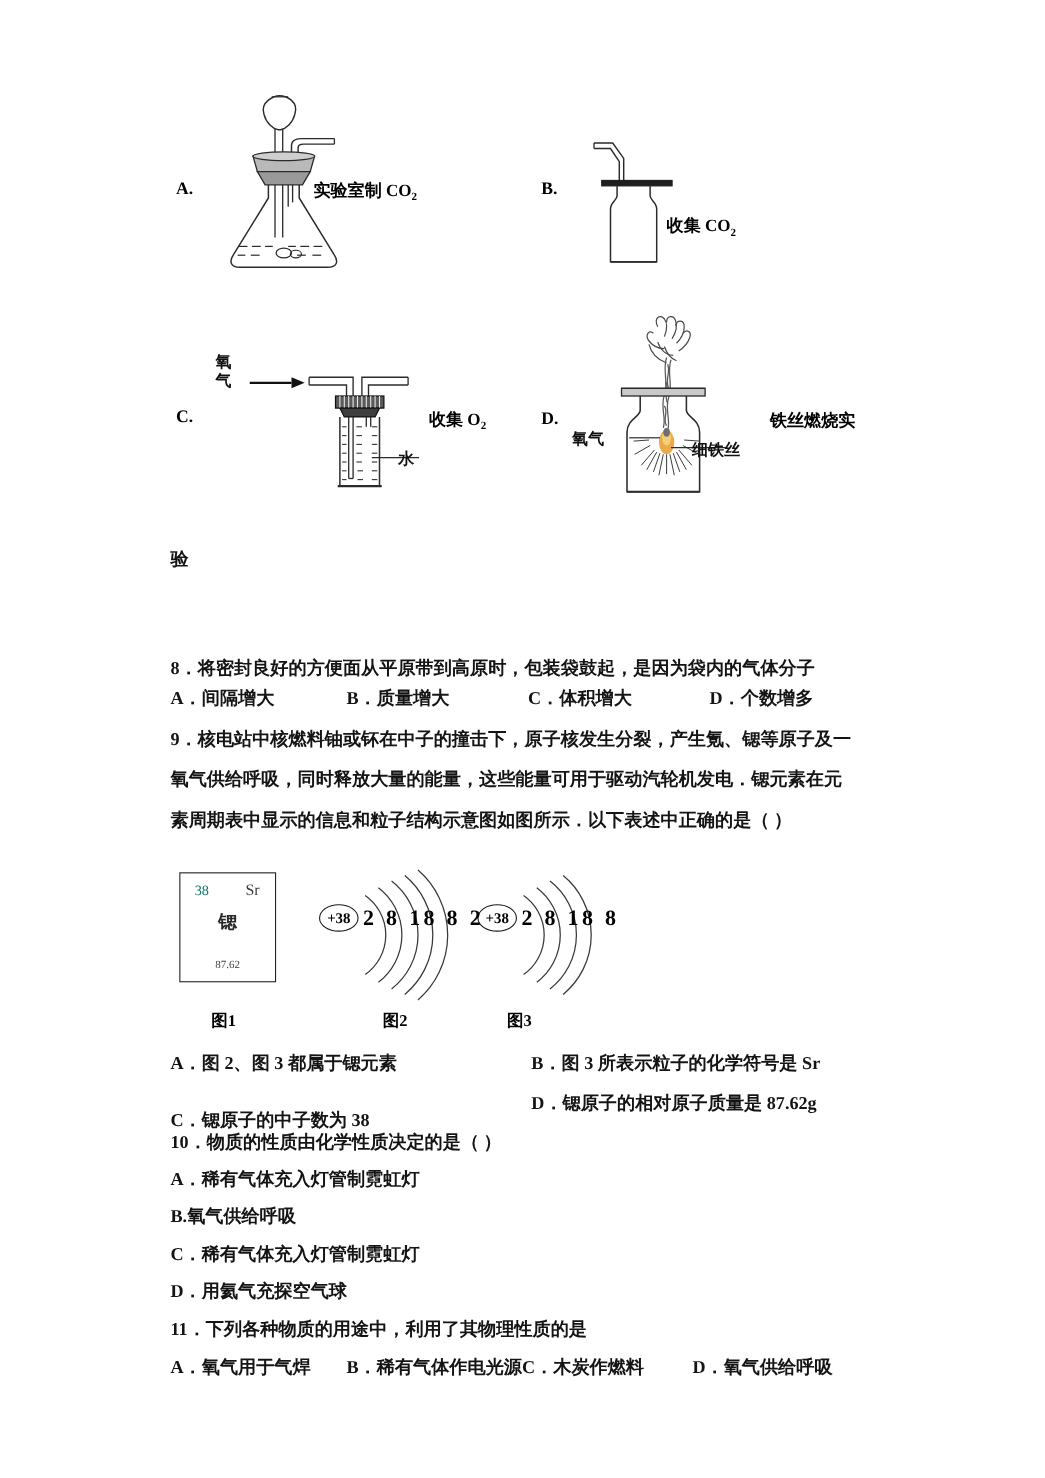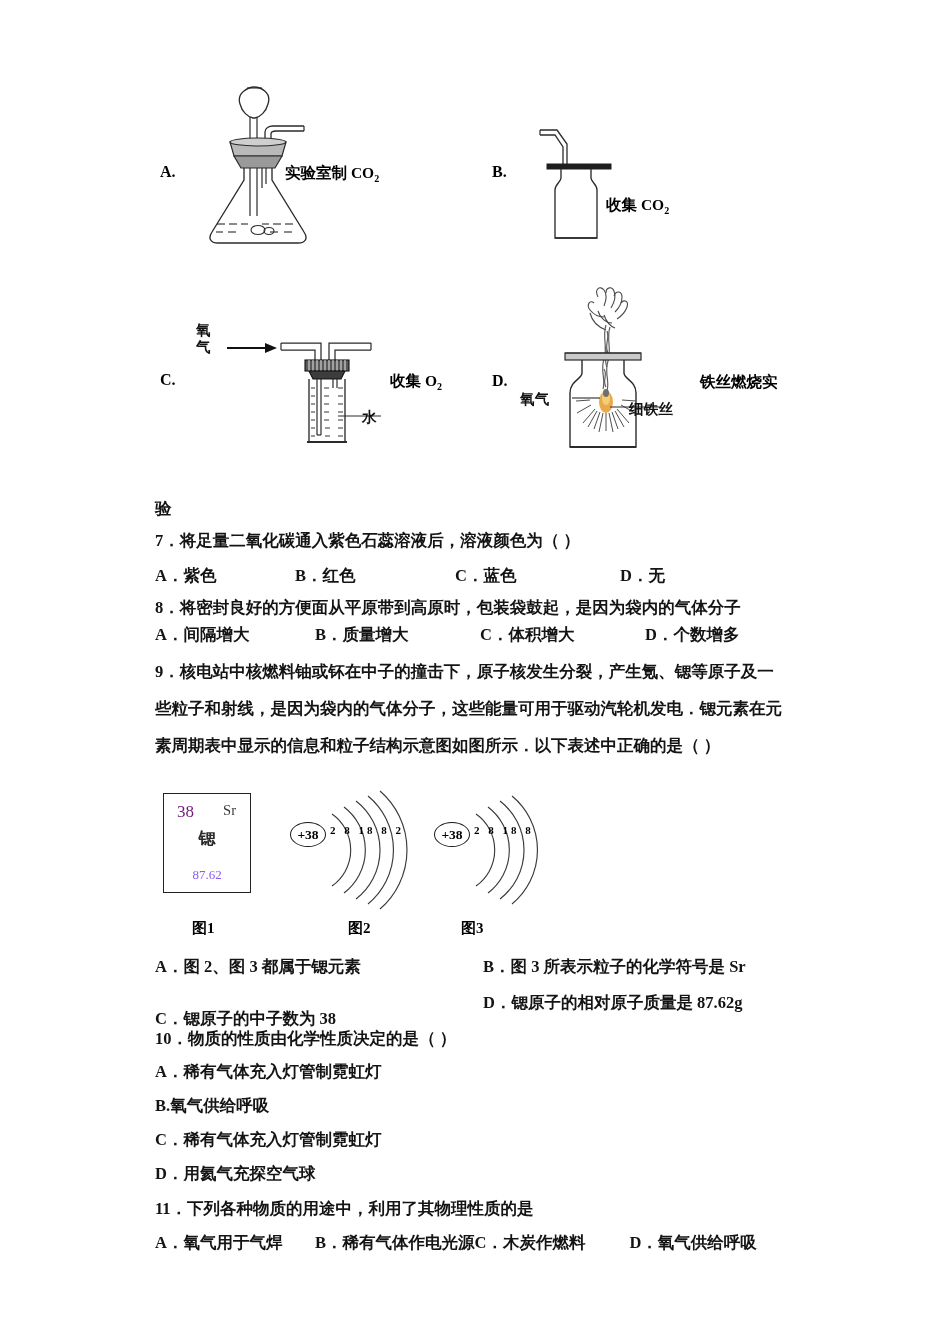--- a/index.html
+++ b/index.html
@@ -69,44 +69,44 @@
   .elem-box {
     position: absolute;
     border: 1.6px solid #222;
     background: #fff;
     box-sizing: border-box;
     text-align: center;
   }
   .elem-num {
     position: absolute;
     left: 13px; top: 8px;
-    font-size: 17px;
-    font-family: "Liberation Serif", serif;
-    color: #701a75;
+    font-size: 13px;
+    font-family: "Liberation Serif", serif;
+    color: #0f766e;
   }
   .elem-sym {
     position: absolute;
     right: 14px; top: 8px;
     font-size: 14.5px;
     font-family: "Liberation Serif", serif;
     color: #3a3a3a;
   }
   .elem-cn {
     position: absolute;
     left: 0; right: 0; top: 33px;
     font-size: 17px;
     font-weight: bold;
     color: #2a2a2a;
   }
   .elem-mass {
     position: absolute;
     left: 0; right: 0; bottom: 9px;
-    font-size: 13px;
-    font-family: "Liberation Serif", serif;
-    color: #8b5cf6;
+    font-size: 10px;
+    font-family: "Liberation Serif", serif;
+    color: #404040;
   }
 
   
   .atom { position: absolute; }
   .atom .nucleus {
     position: absolute;
     left: 0; top: 22px;
     width: 36px; height: 25px;
     border: 1.4px solid #1a1a1a;
     border-radius: 50%;
@@ -115,21 +115,21 @@
     font-family: "Liberation Serif", serif;
     text-align: center;
     line-height: 23px;
     font-weight: bold;
     background: #fff;
     z-index: 3;
   }
   .atom .shellnums {
     position: absolute;
     left: 40px; top: 24px;
-    font-size: 11px;
+    font-size: 20px;
     font-family: "Liberation Serif", serif;
     font-weight: bold;
     letter-spacing: 3px;
     white-space: nowrap;
     z-index: 4;
     background: transparent;
   }
   .fig-label {
     position: absolute;
     font-size: 15px;
@@ -353,34 +353,30 @@
   <div class="txt" style="left:629px; top:400px; font-size:14.5px;">
     <span>细铁丝</span>
   </div>
 
   <div class="cap" style="left:700px; top:372px;">
     <span>铁丝燃烧实</span>
   </div>
 
   <div class="q-line" style="top:498px;">验</div>
 
-  <div class="q-line" style="top:530px;">7．将足量二氧化碳通入紫色石蕊溶液后，溶液颜色为（      ）</div>
-
-  <div class="opt-row" style="top:565px;">
-    <span class="op" style="width:140px;"><span>A．</span><span>紫色</span></span><span class="op" style="width:160px;"><span>B．</span><span>红色</span></span><span class="op" style="width:165px;"><span>C．</span><span>蓝色</span></span><span class="op"><span>D．</span><span>无</span></span>
-  </div>
+
 
   <div class="q-line" style="top:597px;">8．将密封良好的方便面从平原带到高原时，包装袋鼓起，是因为袋内的气体分子</div>
 
   <div class="opt-row" style="top:624px;">
     <span class="op" style="width:160px;font-family:Liberation Serif, serif;"><span>A．</span><span>间隔增大</span></span><span class="op" style="width:165px;"><span>B．</span><span>质量增大</span></span><span class="op" style="width:165px;"><span>C．</span><span>体积增大</span></span><span class="op"><span>D．</span><span>个数增多</span></span>
   </div>
 
   <div class="q-line" style="top:661px;">9．核电站中核燃料铀或钚在中子的撞击下，原子核发生分裂，产生氪、锶等原子及一</div>
-  <div class="q-line" style="top:698px;">些粒子和射线，是因为袋内的气体分子，这些能量可用于驱动汽轮机发电．锶元素在元</div>
+  <div class="q-line" style="top:698px;">氧气供给呼吸，同时释放大量的能量，这些能量可用于驱动汽轮机发电．锶元素在元</div>
   <div class="q-line" style="top:735px;">素周期表中显示的信息和粒子结构示意图如图所示．以下表述中正确的是（      ）</div>
 
   <div class="elem-box" style="left:163px; top:793px; width:88px; height:100px;">
     <div class="elem-num">38</div>
     <div class="elem-sym">Sr</div>
     <div class="elem-cn">锶</div>
     <div class="elem-mass">87.62</div>
   </div>
 
   <div class="atom" style="left:290px; top:800px; width:140px; height:100px;">

